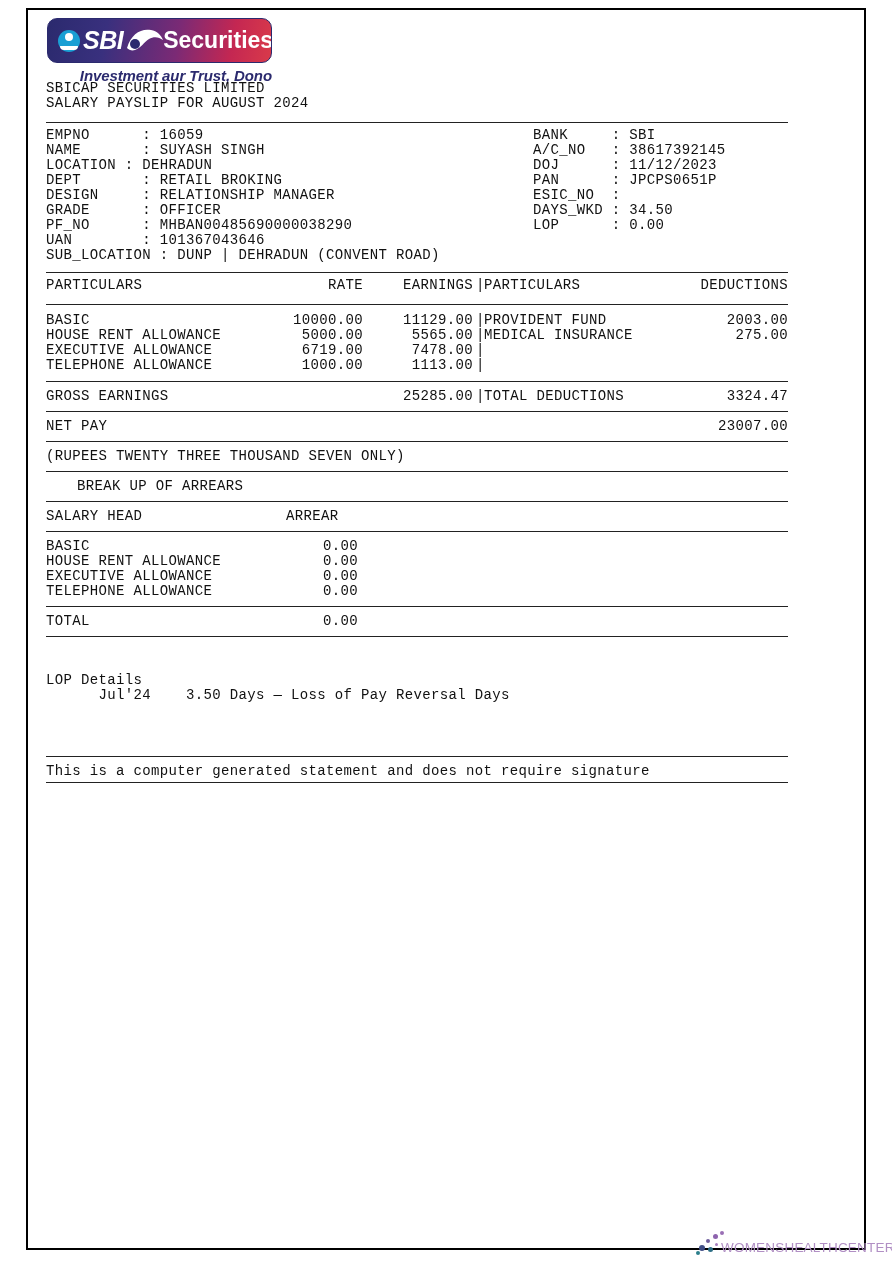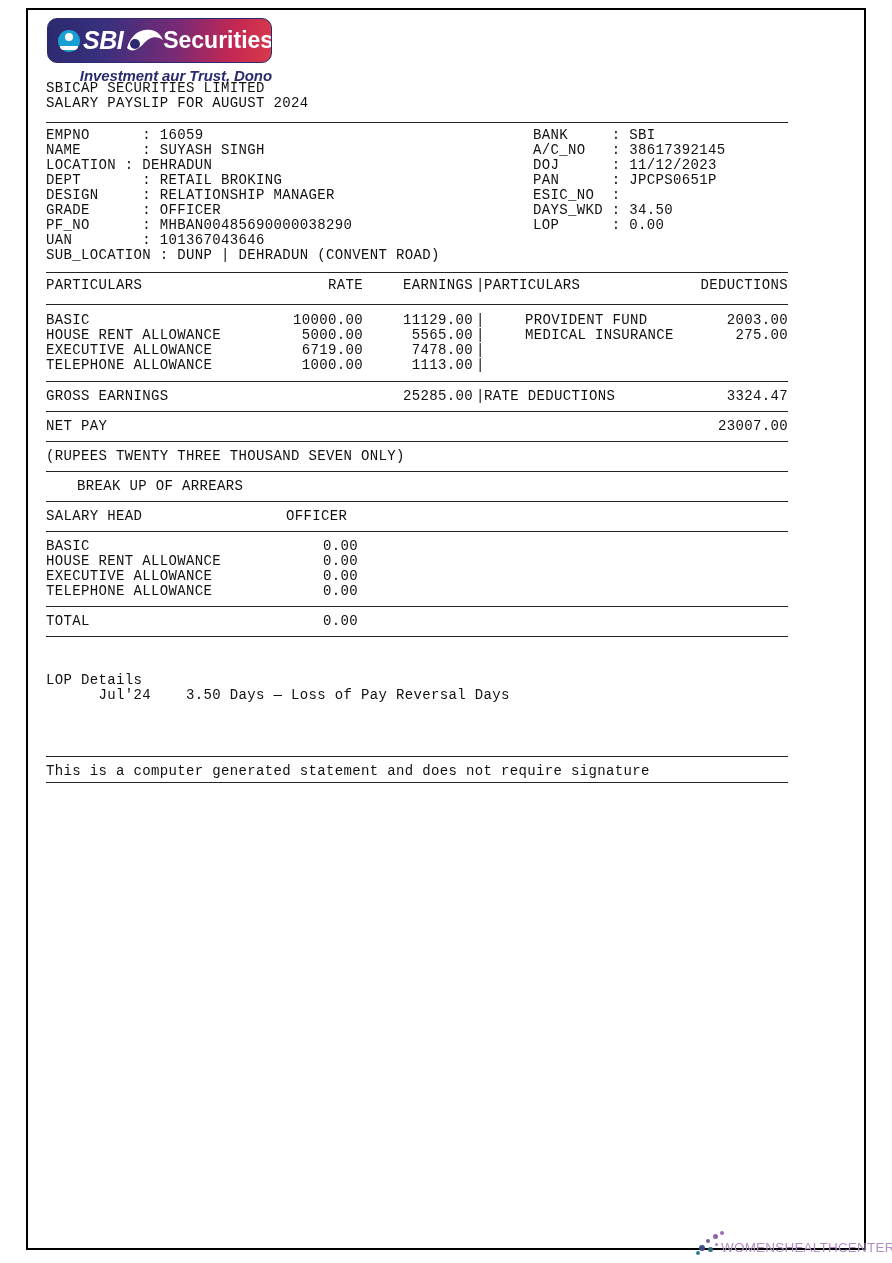--- a/index.html
+++ b/index.html
@@ -144,21 +144,21 @@
   .tbl-head-rate { left: 255px; top: 268px; width: 80px; text-align: right; }
   .tbl-head-earn { left: 345px; top: 268px; width: 100px; text-align: right; }
   .tbl-head-pipe { left: 448px; top: 268px; }
   .tbl-head-right { left: 456px; top: 268px; }
   .tbl-head-ded { left: 640px; top: 268px; width: 120px; text-align: right; }
 
   .rows-desc { left: 18px; top: 303px; }
   .rows-rate { left: 245px; top: 303px; width: 90px; text-align: right; }
   .rows-earn { left: 335px; top: 303px; width: 110px; text-align: right; }
   .rows-pipe { left: 448px; top: 303px; }
-  .rows-right-desc { left: 456px; top: 303px; margin-left: 41px; }
+  .rows-right-desc { left: 456px; top: 303px; }
   .rows-right-amt { left: 640px; top: 303px; width: 120px; text-align: right; }
 
   .gross-lbl { left: 18px; top: 379px; }
   .gross-amt { left: 335px; top: 379px; width: 110px; text-align: right; }
   .gross-pipe { left: 448px; top: 379px; }
   .totded-lbl { left: 456px; top: 379px; }
   .totded-amt { left: 640px; top: 379px; width: 120px; text-align: right; }
 
   .netpay-lbl { left: 18px; top: 409px; }
   .netpay-amt { left: 640px; top: 409px; width: 120px; text-align: right; }
@@ -277,40 +277,40 @@
     <div class="mono rows-right-desc">PROVIDENT FUND
 MEDICAL INSURANCE</div>
     <div class="mono rows-right-amt">2003.00
 275.00</div>
 
     <div class="hr" style="top:371px;"></div>
 
     <div class="mono gross-lbl">GROSS EARNINGS</div>
     <div class="mono gross-amt">25285.00</div>
     <div class="mono gross-pipe">|</div>
-    <div class="mono totded-lbl">RATE DEDUCTIONS</div>
+    <div class="mono totded-lbl">TOTAL DEDUCTIONS</div>
     <div class="mono totded-amt">3324.47</div>
 
     <div class="hr" style="top:401px;"></div>
 
     <div class="mono netpay-lbl">NET PAY</div>
     <div class="mono netpay-amt">23007.00</div>
 
     <div class="hr" style="top:431px;"></div>
 
     <div class="mono words">(RUPEES TWENTY THREE THOUSAND SEVEN ONLY)</div>
 
     <div class="hr" style="top:461px;"></div>
 
     <div class="mono arrears-title">BREAK UP OF ARREARS</div>
 
     <div class="hr" style="top:491px;"></div>
 
     <div class="mono arr-head-left">SALARY HEAD</div>
-    <div class="mono arr-head-right">OFFICER</div>
+    <div class="mono arr-head-right">ARREAR</div>
 
     <div class="hr" style="top:521px;"></div>
 
     <div class="mono arr-rows-desc">BASIC
 HOUSE RENT ALLOWANCE
 EXECUTIVE ALLOWANCE
 TELEPHONE ALLOWANCE</div>
     <div class="mono arr-rows-val">0.00
 0.00
 0.00

